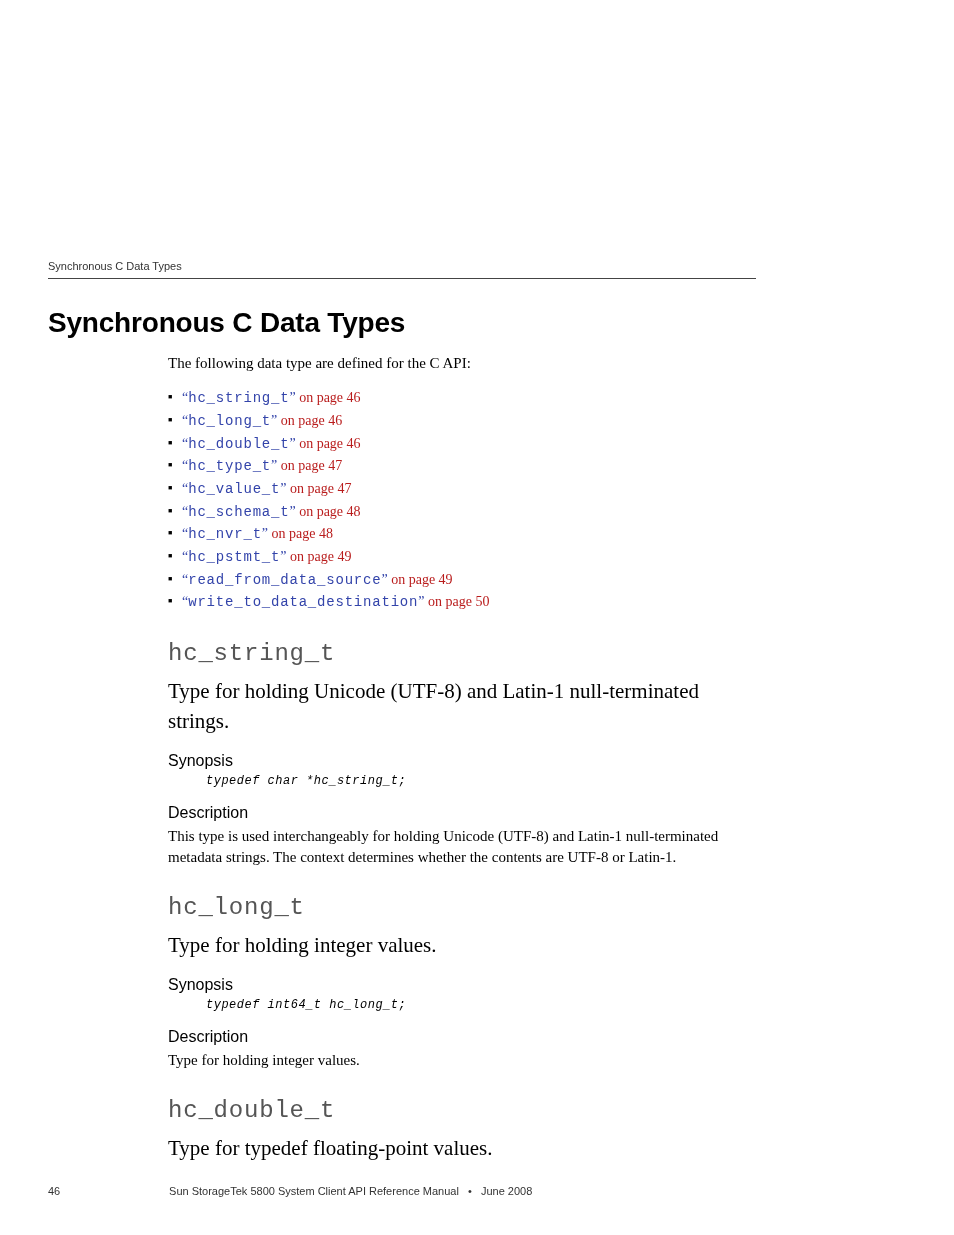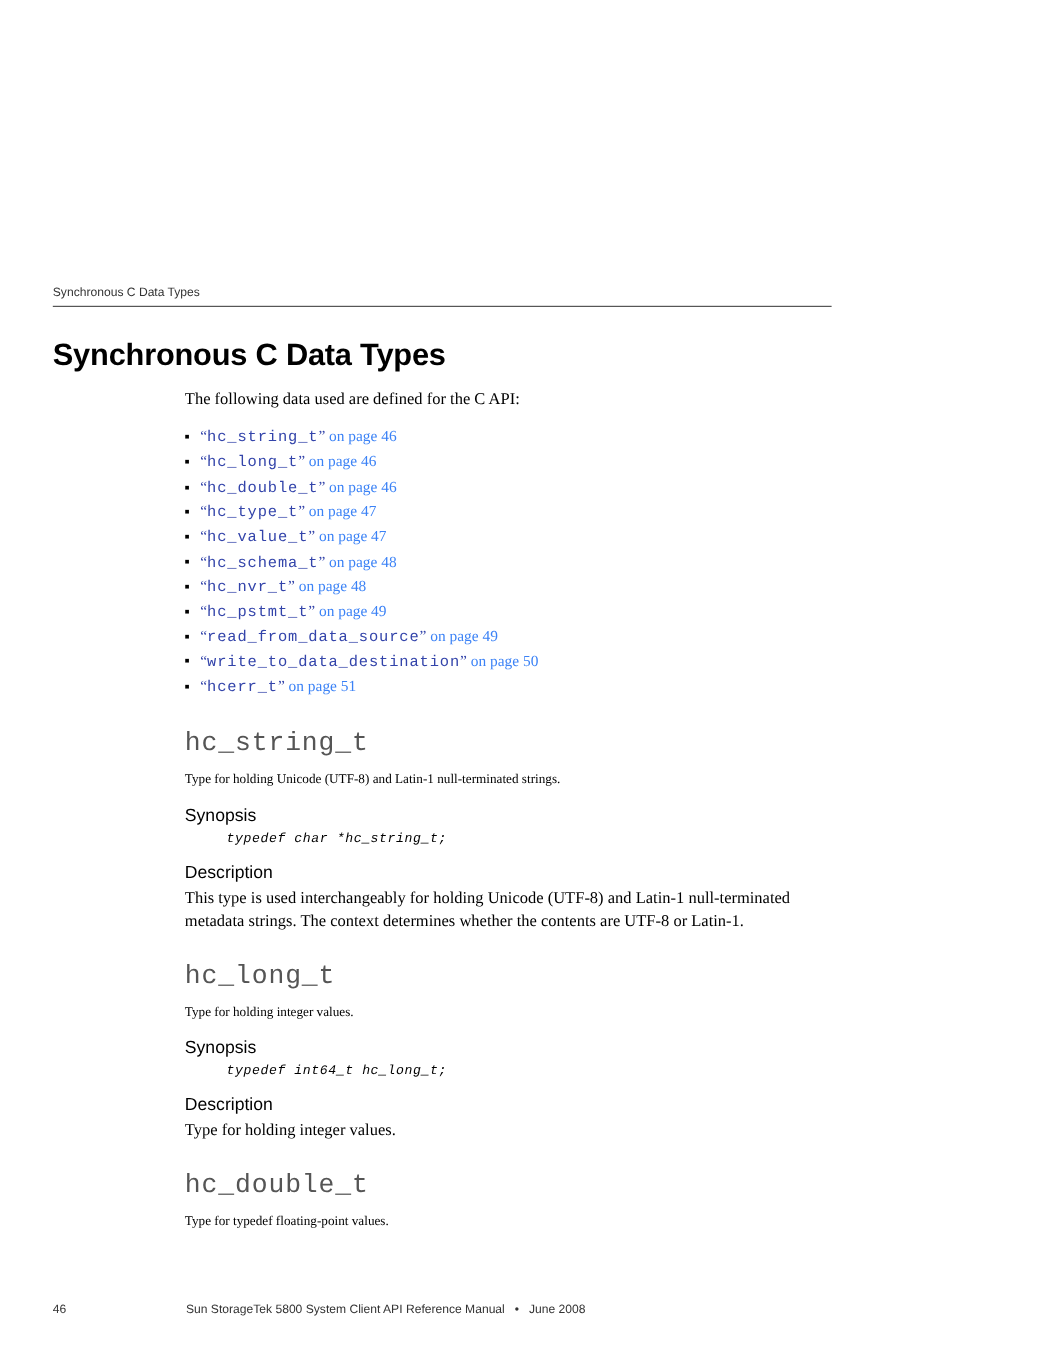--- a/index.html
+++ b/index.html
@@ -61,32 +61,32 @@
     top: 5px;
     color: #000;
   }
   .lnk-q { color: #3344aa; }
   .lnk-code {
     font-family: 'Courier New', monospace;
     color: #3344aa;
     word-spacing: -4px;
     letter-spacing: 0.8px;
   }
-  .lnk-tail { color: #3b82f6; margin-top: 18px; }
+  .lnk-tail { color: #b91c1c; margin-top: 18px; }
   h2.type-head {
     font-family: 'Courier New', monospace;
     font-weight: 400;
     font-size: 24px;
     color: #555;
     word-spacing: -10px;
     margin: 26px 0 10px 0;
     letter-spacing: 0.8px;
   }
   .type-desc {
-    font-size: 12px;
+    font-size: 21px;
     margin: 0 0 14px 0;
     line-height: 1.4;
   }
   h3.sub-head {
     font-family: Arial, Helvetica, sans-serif;
     font-weight: 400;
     font-size: 16px;
     margin: 16px 0 4px 0;
   }
   pre.codeblock {
@@ -118,34 +118,33 @@
 </style>
 </head>
 <body>
 
 <div class="page">
   <div class="running-header">Synchronous C Data Types</div>
 
   <h1 class="section-title">Synchronous C Data Types</h1>
 
   <div class="content">
-    <p class="intro">The following data used are defined for the C API:</p>
+    <p class="intro">The following data type are defined for the C API:</p>
 
     <ul class="ref-list" id="ref-list">
         <li><a href="#" style="text-decoration: none;"><span class="lnk-q">“</span><span class="lnk-code">hc_string_t</span><span class="lnk-q">”</span><span class="lnk-tail"> on page 46</span></a></li>
         <li><a href="#" style="text-decoration: none;"><span class="lnk-q">“</span><span class="lnk-code">hc_long_t</span><span class="lnk-q">”</span><span class="lnk-tail"> on page 46</span></a></li>
         <li><a href="#" style="text-decoration: none;"><span class="lnk-q">“</span><span class="lnk-code">hc_double_t</span><span class="lnk-q">”</span><span class="lnk-tail"> on page 46</span></a></li>
         <li><a href="#" style="text-decoration: none;"><span class="lnk-q">“</span><span class="lnk-code">hc_type_t</span><span class="lnk-q">”</span><span class="lnk-tail"> on page 47</span></a></li>
         <li><a href="#" style="text-decoration: none;"><span class="lnk-q">“</span><span class="lnk-code">hc_value_t</span><span class="lnk-q">”</span><span class="lnk-tail"> on page 47</span></a></li>
         <li><a href="#" style="text-decoration: none;"><span class="lnk-q">“</span><span class="lnk-code">hc_schema_t</span><span class="lnk-q">”</span><span class="lnk-tail"> on page 48</span></a></li>
         <li><a href="#" style="text-decoration: none;"><span class="lnk-q">“</span><span class="lnk-code">hc_nvr_t</span><span class="lnk-q">”</span><span class="lnk-tail"> on page 48</span></a></li>
         <li><a href="#" style="text-decoration: none;"><span class="lnk-q">“</span><span class="lnk-code">hc_pstmt_t</span><span class="lnk-q">”</span><span class="lnk-tail"> on page 49</span></a></li>
         <li><a href="#" style="text-decoration: none;"><span class="lnk-q">“</span><span class="lnk-code">read_from_data_source</span><span class="lnk-q">”</span><span class="lnk-tail"> on page 49</span></a></li>
         <li><a href="#" style="text-decoration: none;"><span class="lnk-q">“</span><span class="lnk-code">write_to_data_destination</span><span class="lnk-q">”</span><span class="lnk-tail"> on page 50</span></a></li>
-        <li><a href="#" style="text-decoration: none;"><span class="lnk-q">“</span><span class="lnk-code">hcerr_t</span><span class="lnk-q">”</span><span class="lnk-tail"> on page 51</span></a></li>
       </ul>
 
     <h2 class="type-head">hc_string_t</h2>
     <p class="type-desc">Type for holding Unicode (UTF-8) and Latin-1 null-terminated strings.</p>
     <h3 class="sub-head">Synopsis</h3>
     <pre class="codeblock">typedef char *hc_string_t;</pre>
     <h3 class="sub-head">Description</h3>
     <p class="body-text">This type is used interchangeably for holding Unicode (UTF-8) and Latin-1 null-terminated metadata strings. The context determines whether the contents are UTF-8 or Latin-1.</p>
 
     <h2 class="type-head">hc_long_t</h2>

